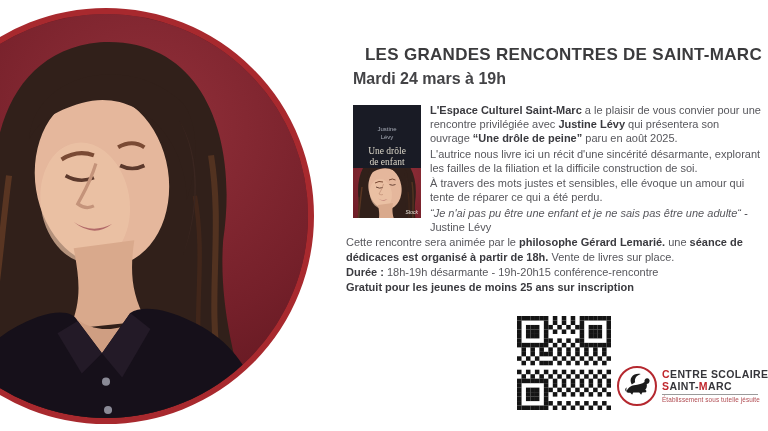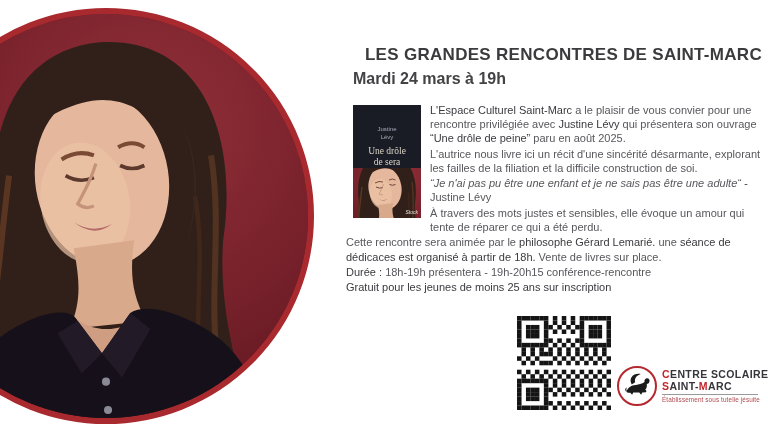--- a/index.html
+++ b/index.html
@@ -27,21 +27,21 @@
   .speaker{
     margin:4px 0 0 7px;font-size:21px;font-weight:800;
     color:#a32732;line-height:1.1;
   }
   .datetime{
     margin:5px 0 0 7px;font-size:16px;font-weight:800;color:#434346;
   }
 
   .body-text{margin-top:15px;font-size:11px;line-height:1.3;color:#57575c;}
   .body-text p{margin:0 0 1px 0;}
-  .body-text .b{font-weight:normal;color:#3a3a3f;}
+  .body-text .b{font-weight:bold;color:#3a3a3f;}
   .body-text .i{font-style:italic;}
   .clear{clear:left;}
 
   
   .book-cover{
     float:left;width:68px;height:113px;margin:2px 9px 3px 7px;
     background:#191b25;position:relative;overflow:hidden;
   }
   .cover-author{
     color:#a8adb8;font-size:6px;text-align:center;margin-top:20px;line-height:1.35;
@@ -136,36 +136,36 @@
 
   <div class="body-text">
 
     <div class="book-cover">
       <div class="cover-author">
         <div>Justine</div>
         <div>Lévy</div>
       </div>
       <div class="cover-title">
         <div>Une drôle</div>
-        <div>de sera</div>
+        <div>de enfant</div>
       </div>
       <div class="cover-photo">
         <svg viewBox="34 42 136 100" preserveAspectRatio="xMidYMid slice">
           <use href="#portrait"></use>
         </svg>
       </div>
       <span class="cover-publisher">Stock</span>
     </div>
 
     <p><span class="b">L'Espace Culturel Saint-Marc</span><span> a le plaisir de vous convier pour une rencontre privilégiée avec </span><span class="b">Justine Lévy</span><span> qui présentera son ouvrage </span><span class="b">“Une drôle de peine”</span><span> paru en août 2025.</span></p>
     <p><span>L'autrice nous livre ici un récit d'une sincérité désarmante, explorant les failles de la filiation et la difficile construction de soi.</span></p>
+    <p><span>À travers des mots justes et sensibles, elle évoque un amour qui tente de réparer ce qui a été perdu.</span></p>
     <p><span class="i">“Je n'ai pas pu être une enfant et je ne sais pas être une adulte“ - </span><span>Justine Lévy</span></p>
-    <p><span>À travers des mots justes et sensibles, elle évoque un amour qui tente de réparer ce qui a été perdu.</span></p>
     <p class="clear"><span>Cette rencontre sera animée par le </span><span class="b">philosophe Gérard Lemarié.</span><span> une </span><span class="b">séance de dédicaces est organisé à partir de 18h.</span><span> Vente de livres sur place.</span></p>
-    <p><span class="b">Durée :</span><span> 18h-19h présentera - 19h-20h15 conférence-rencontre</span></p>
+    <p><span class="b">Durée :</span><span> 18h-19h désarmante - 19h-20h15 conférence-rencontre</span></p>
     <p><span class="b">Gratuit pour les jeunes de moins 25 ans sur inscription</span></p>
   </div>
 </div>
 
 <div class="qr">
     <svg viewBox="0 0 94 94" fill="#141414">
       <rect x="0.00" y="0.00" width="4.53" height="4.53"></rect>
       <rect x="4.48" y="0.00" width="4.53" height="4.53"></rect>
       <rect x="8.95" y="0.00" width="4.53" height="4.53"></rect>
       <rect x="13.43" y="0.00" width="4.53" height="4.53"></rect>

